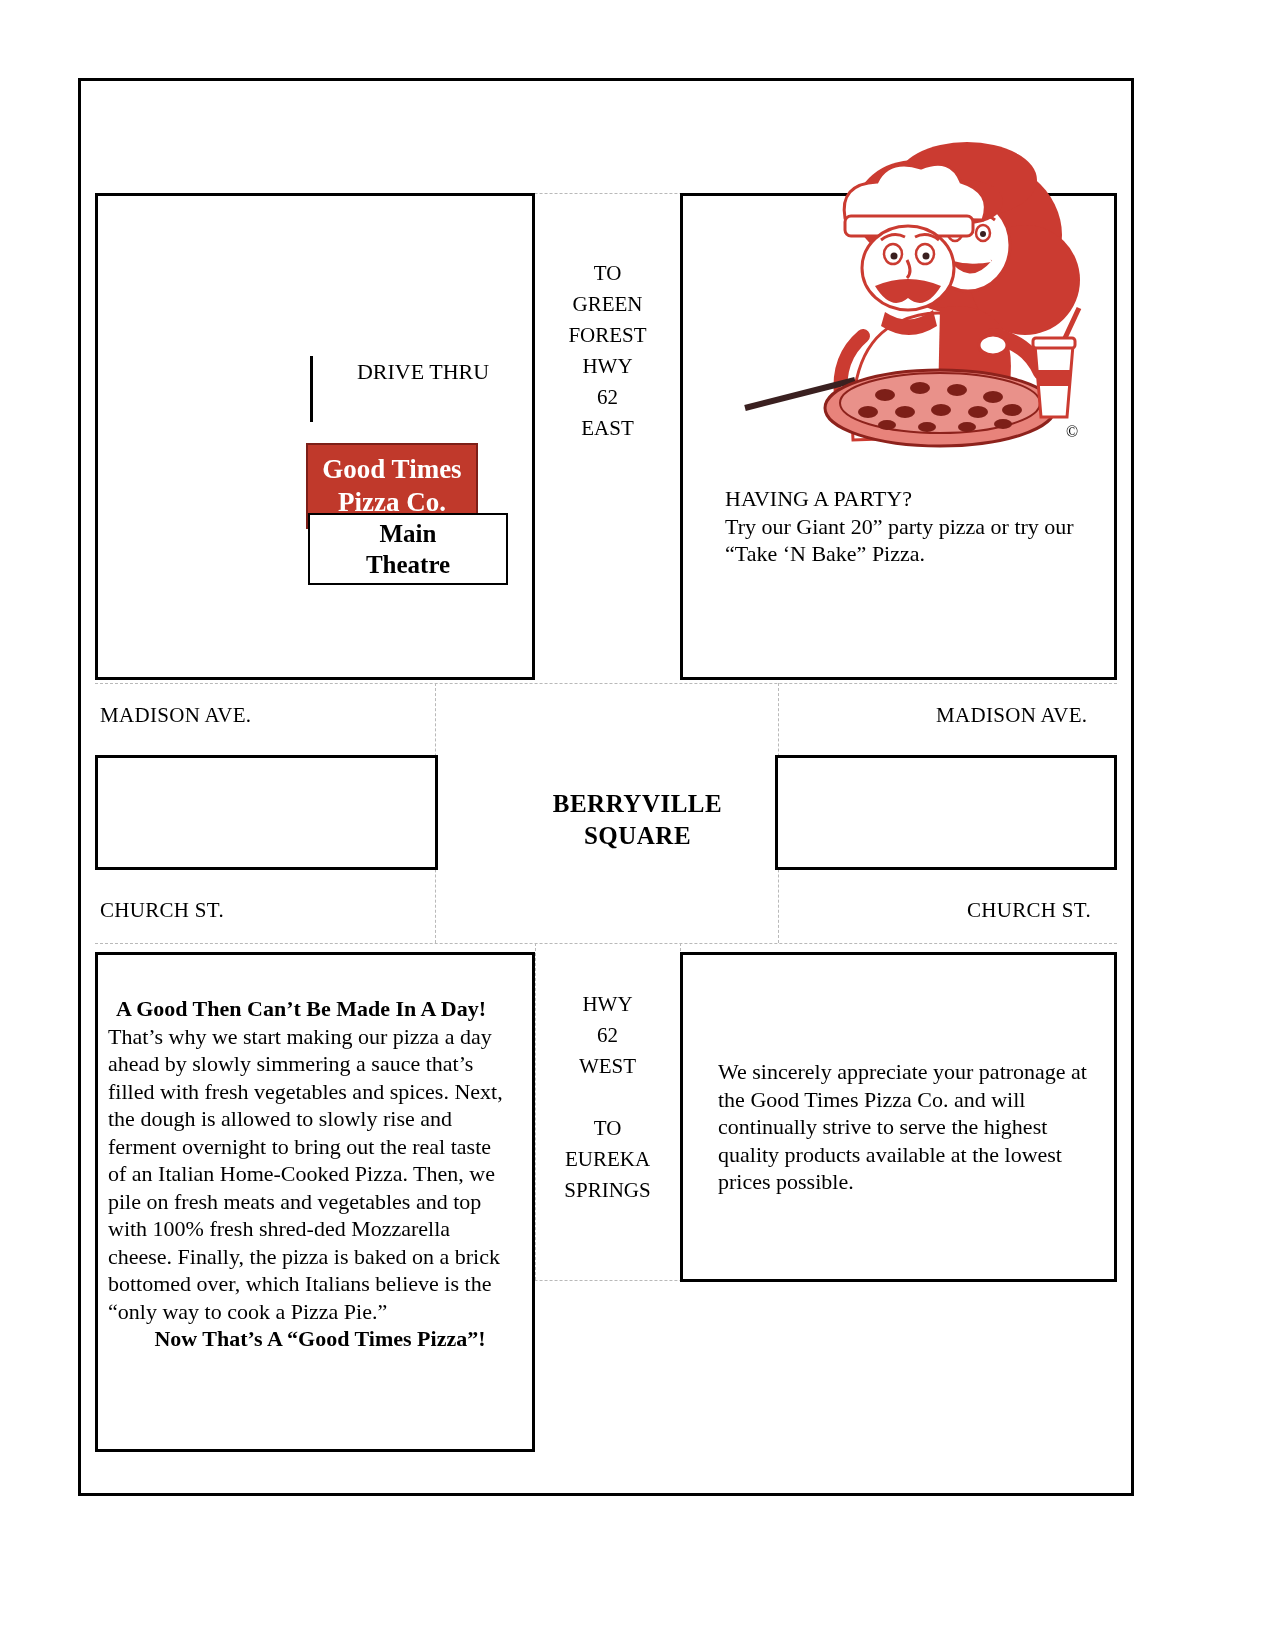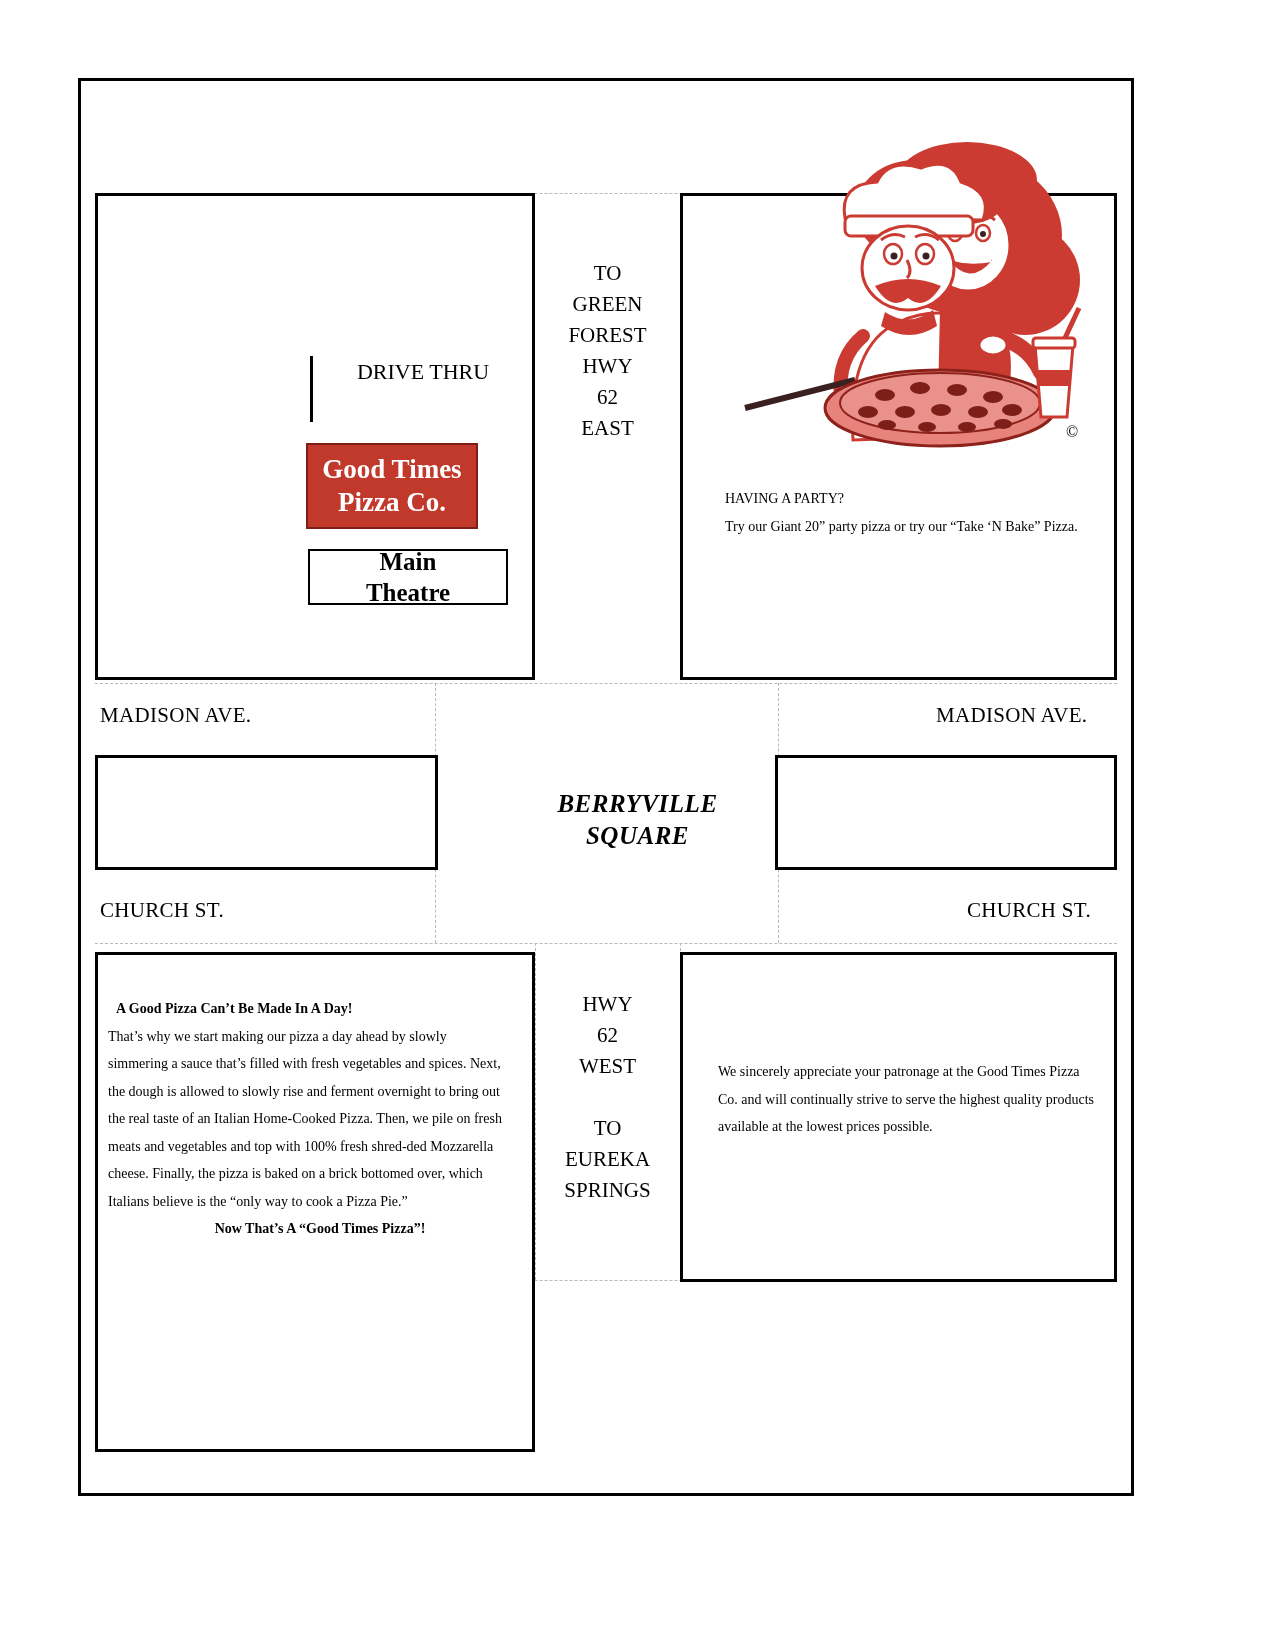--- a/index.html
+++ b/index.html
@@ -110,21 +110,21 @@
     font-weight: bold;
     font-size: 25px;
     line-height: 32px;
     letter-spacing: 0.5px;
   }
 
   
   .para {
     position: absolute;
     font-family: "Liberation Serif", serif;
-    font-size: 14px;
+    font-size: 22px;
     line-height: 27.5px;
   }
   .para b { font-weight: bold; }
 
   #party-text { width: 380px; }
   #story-text { width: 400px; }
   #thanks-text { width: 380px; }
 
   
   #mascot {
@@ -167,21 +167,21 @@
 
 <div style="position:absolute;left:98px;top:356px;width:215px;height:66px;background:#fff;border-right:3px solid #000;box-sizing:border-box;"></div>
 <div style="position:absolute;left:98px;top:353px;width:212px;height:3px;background:#fff;"></div>
 
 <div id="drive-thru-label" style="left:333px; top:359px; width:180px;">DRIVE THRU</div>
 
 <div id="gtp-sign" style="left:306px; top:443px; width:172px; height:86px;">
   <span>Good Times<br>Pizza Co.</span>
 </div>
 
-<div id="theatre-box" style="left:308px; top:549px; width:200px; height:56px;">
+<div id="theatre-box" style="left:308px; top:513px; width:200px; height:72px;">
   <span>Main<br>Theatre</span>
 </div>
 
 <div class="hwy-label" style="left:545px; top:246px; width:125px;">
   <span>TO</span><br>
   <span>GREEN</span><br>
   <span>FOREST</span><br>
   <span>HWY</span><br>
   <span>62</span><br>
   <span>EAST</span>
@@ -195,21 +195,21 @@
   <span>TO</span><br>
   <span>EUREKA</span><br>
   <span>SPRINGS</span>
 </div>
 
 <div class="street-label" style="left:100px; top:703px;">MADISON AVE.</div>
 <div class="street-label" style="left:936px; top:703px;">MADISON AVE.</div>
 <div class="street-label" style="left:100px; top:898px;">CHURCH ST.</div>
 <div class="street-label" style="left:967px; top:898px;">CHURCH ST.</div>
 
-<div id="berryville-square" style="left:438px; top:788px; width:399px;font-style:italic;">
+<div id="berryville-square" style="left:438px; top:788px; width:399px;">
   <span>BERRYVILLE</span><br>
   <span>SQUARE</span>
 </div>
 
 <div id="mascot">
   <svg viewBox="0 0 350 320" width="350" height="320" xmlns="http://www.w3.org/2000/svg">
 
     <ellipse cx="232" cy="95" rx="95" ry="80" fill="#cb3b31"></ellipse>
     <ellipse cx="290" cy="140" rx="55" ry="55" fill="#cb3b31"></ellipse>
     <ellipse cx="180" cy="70" rx="60" ry="50" fill="#cb3b31"></ellipse>
@@ -281,20 +281,20 @@
   </svg>
 </div>
 <div id="copyright-mark">©</div>
 
 <div class="para" id="party-text" style="left:725px; top:485px;">
   <span>HAVING A PARTY?</span><br>
   <span>Try our Giant 20” party pizza or try our “Take ‘N Bake” Pizza.</span>
 </div>
 
 <div class="para" id="story-text" style="left:108px; top:995px;">
-  <b style="display:block;text-indent:8px;">A Good Pizza Can’t Be Made In A Day!</b>
+  <b style="display:block;text-indent:8px;">A Good Then Can’t Be Made In A Day!</b>
   <span>That’s why we start making our pizza a day ahead by slowly simmering a sauce that’s filled with fresh vegetables and spices. Next, the dough is allowed to slowly rise and ferment overnight to bring out the real taste of an Italian Home-Cooked Pizza. Then, we pile on fresh meats and vegetables and top with 100% fresh shred-ded Mozzarella cheese. Finally, the pizza is baked on a brick bottomed over, which Italians believe is the “only way to cook a Pizza Pie.”</span>
   <b style="display:block;text-indent:24px;text-align:center;">Now That’s A “Good Times Pizza”!</b>
 </div>
 
 <div class="para" id="thanks-text" style="left:718px; top:1058px;">
   <span>We sincerely appreciate your patronage at the Good Times Pizza Co. and will continually strive to serve the highest quality products available at the lowest prices possible.</span>
 </div>
 
 </body></html>

